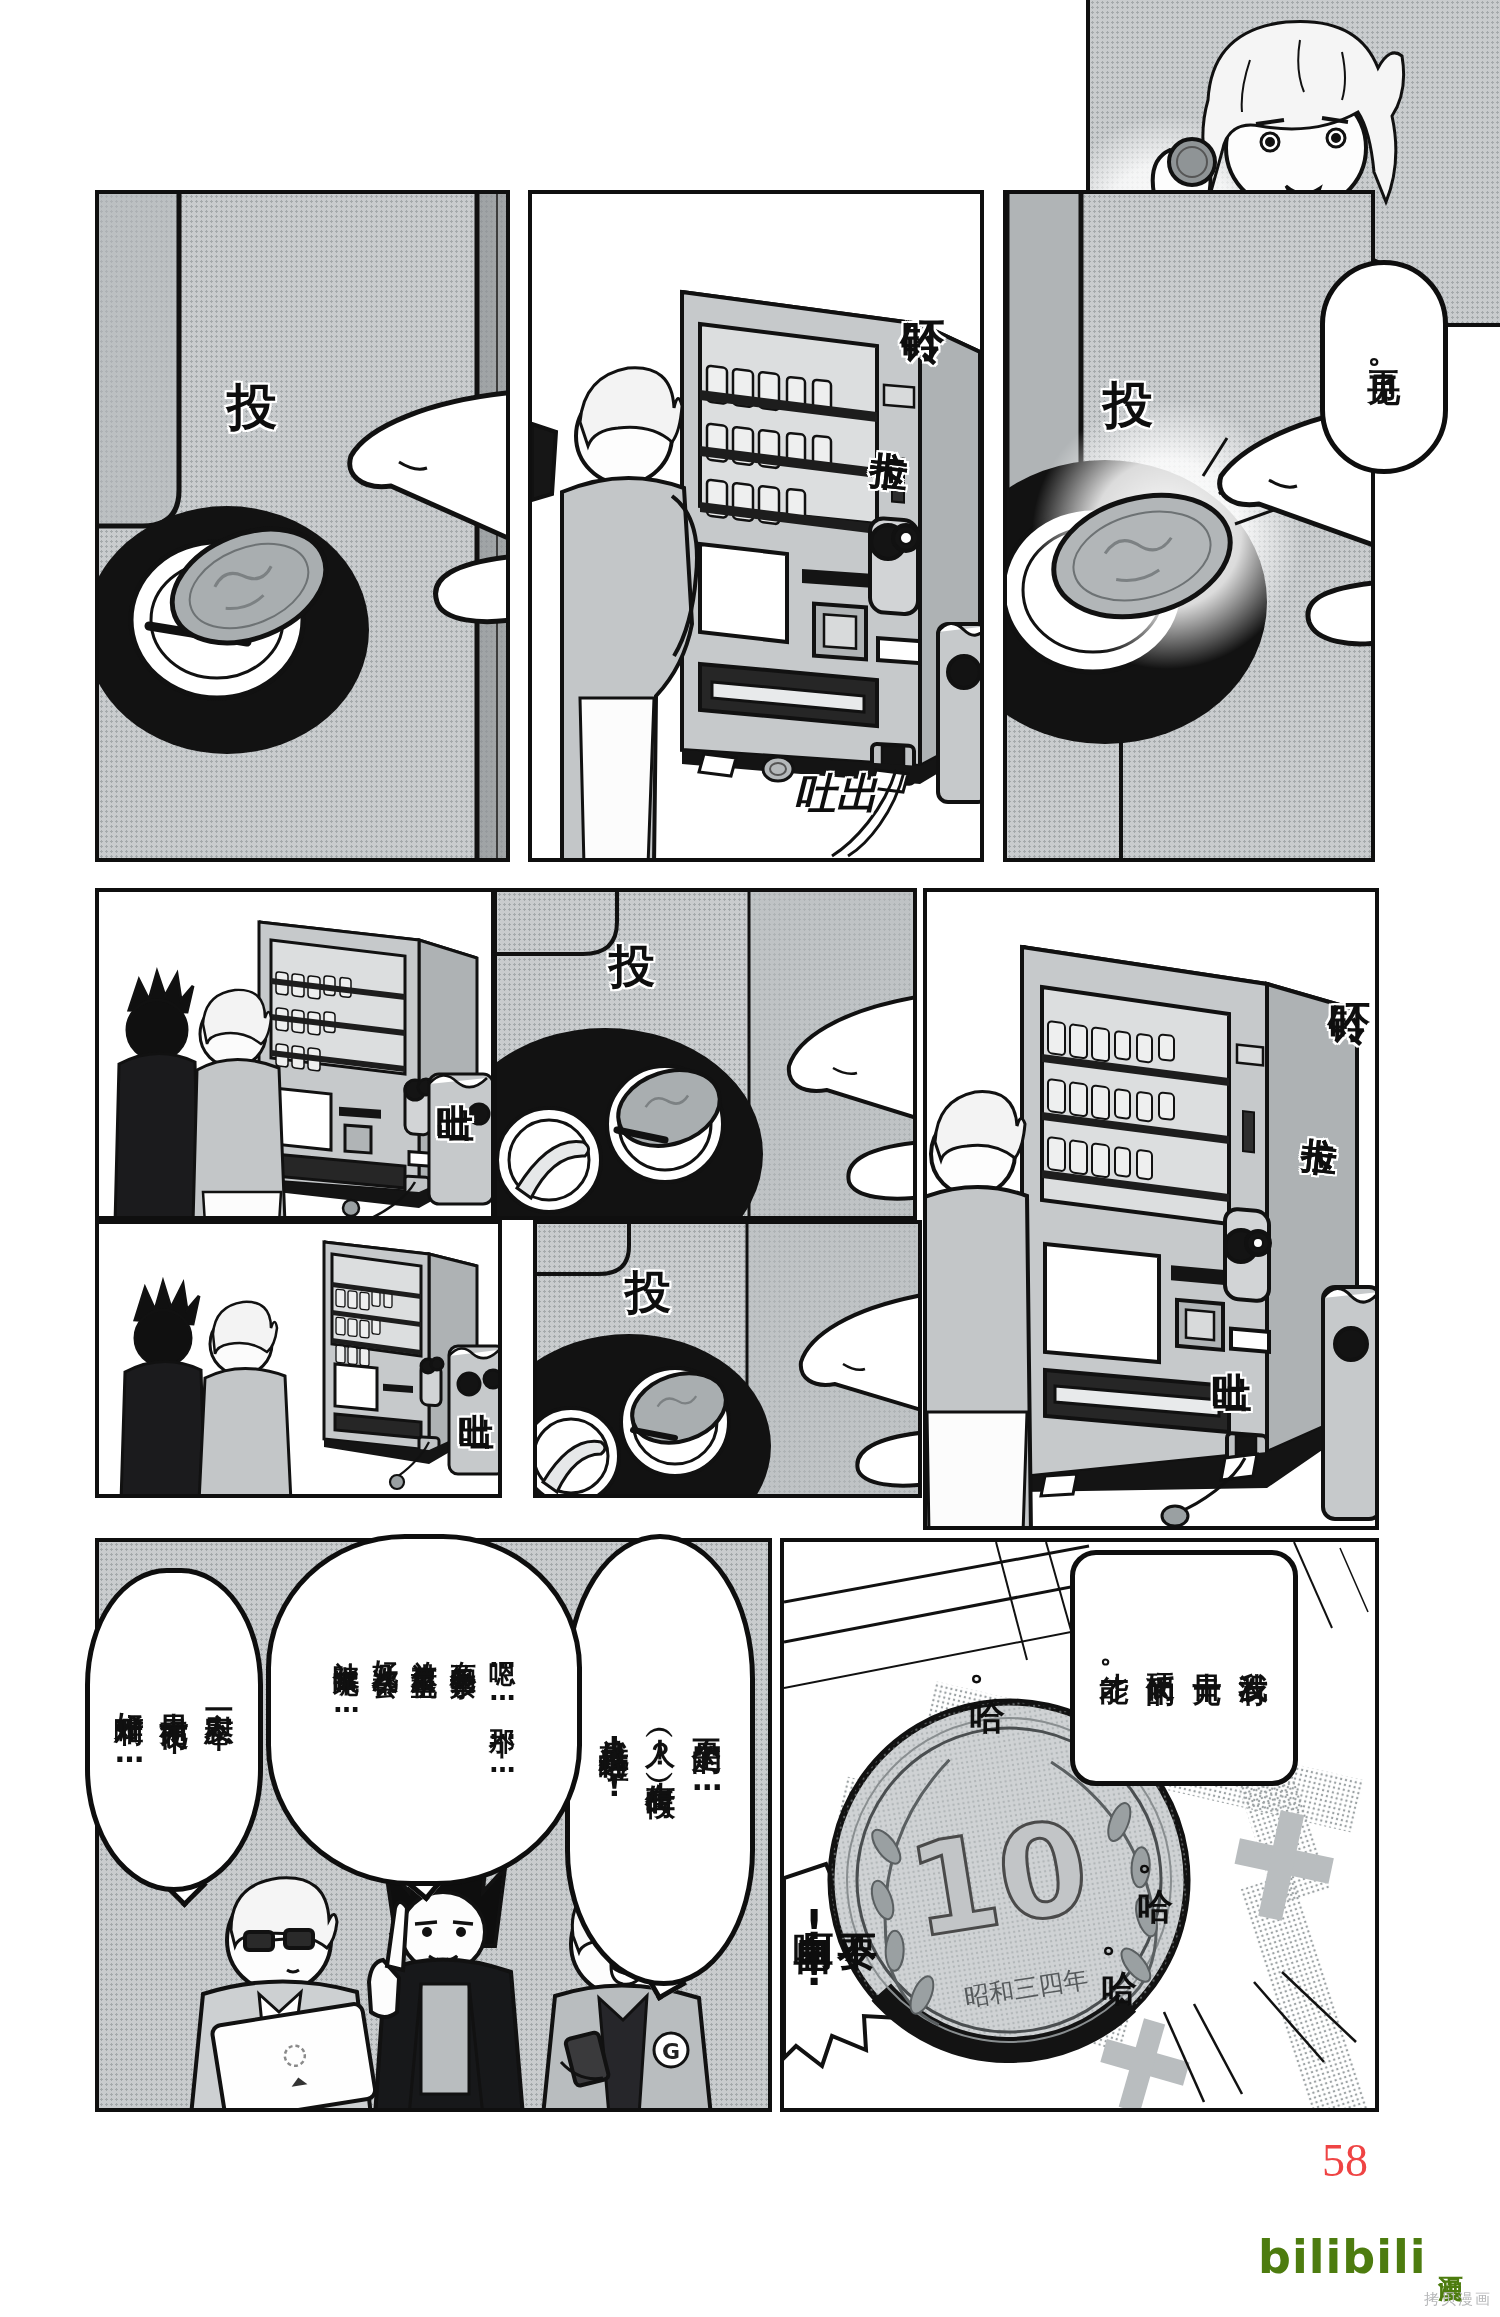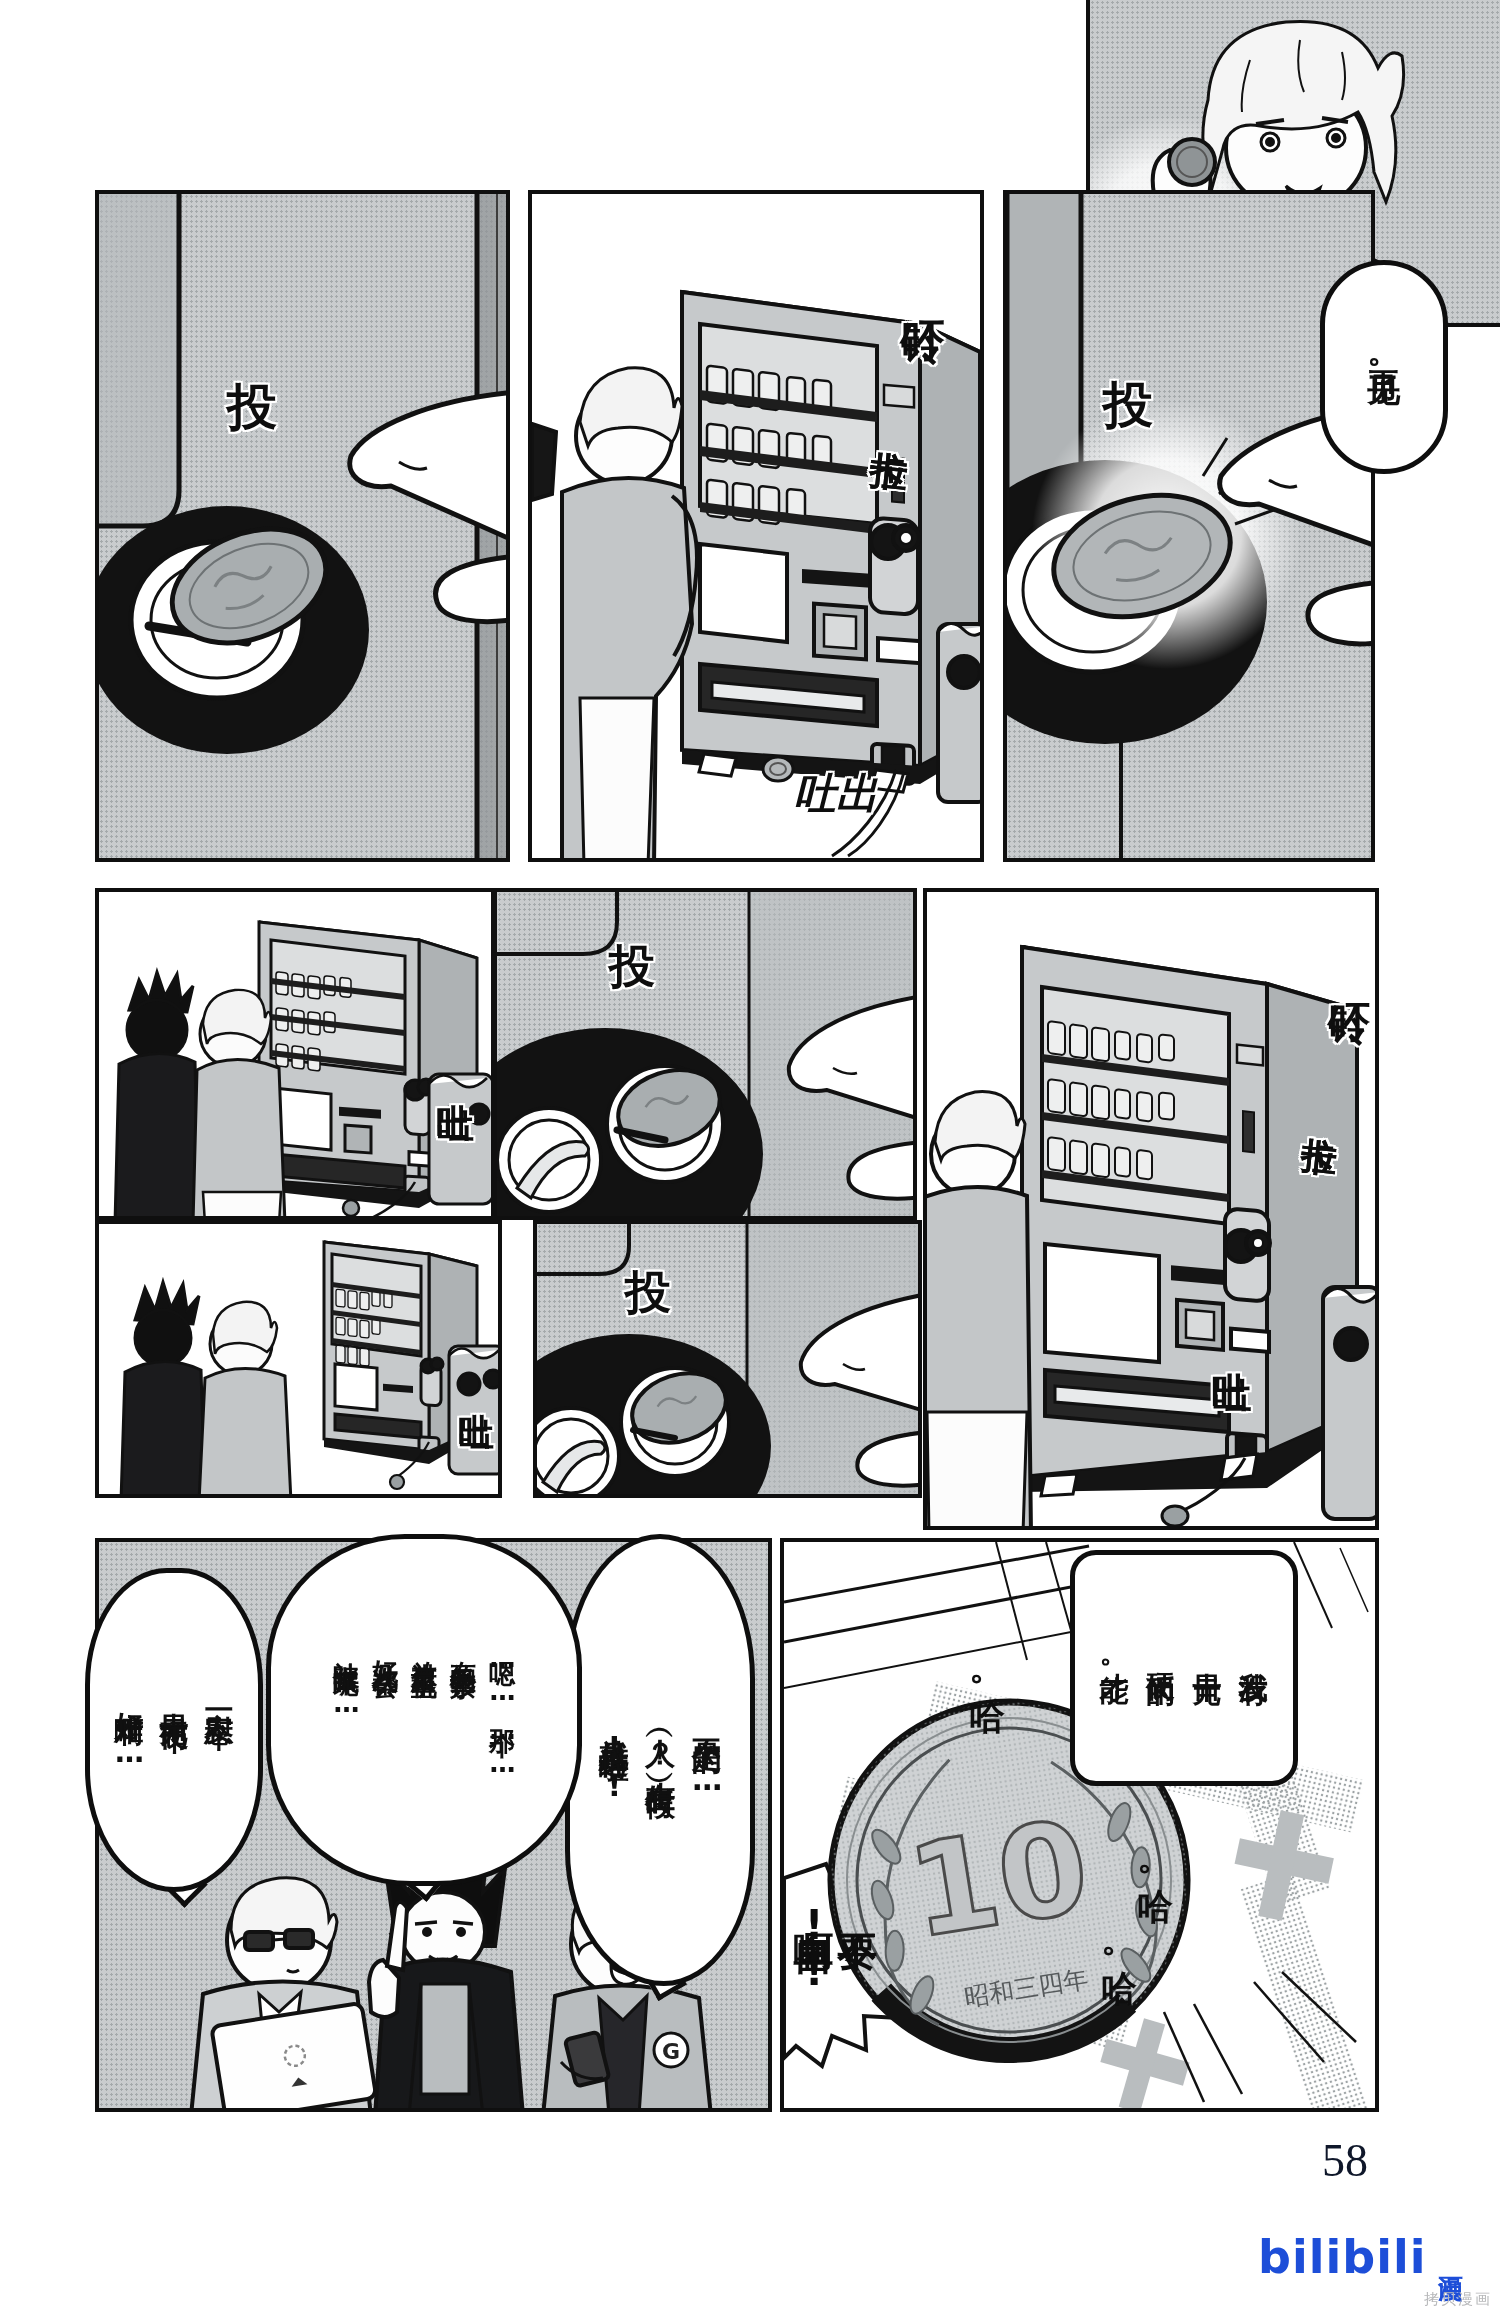--- a/index.html
+++ b/index.html
@@ -14,22 +14,22 @@
   .sfx{position:absolute;z-index:3;font-weight:bold;color:#0e0e0e;
        text-shadow:2px 0 0 #fff,-2px 0 0 #fff,0 2px 0 #fff,0 -2px 0 #fff,2px 2px 0 #fff,-2px -2px 0 #fff,2px -2px 0 #fff,-2px 2px 0 #fff;}
   .vtext{writing-mode:vertical-rl;text-orientation:upright;white-space:pre-line;}
   .bubble{position:absolute;z-index:5;background:#fff;border:5px solid #0e0e0e;
           display:flex;align-items:center;justify-content:center;box-sizing:border-box;}
   .btext{writing-mode:vertical-rl;text-orientation:upright;white-space:pre-line;
          font-size:29px;line-height:1.55;letter-spacing:3px;color:#101010;font-weight:600;}
   .tail{position:absolute;z-index:4;width:28px;height:28px;background:#fff;
         border-right:5px solid #0e0e0e;border-bottom:5px solid #0e0e0e;}
   .pageno{position:absolute;z-index:2;font-family:"Liberation Serif","DejaVu Serif",serif;
-          font-size:46px;color:#0f172a;}
-  .wm{color:#1d4ed8;z-index:2;}
+          font-size:46px;color:#ef4444;}
+  .wm{color:#4d7c0f;z-index:2;}
   .wm-copy{color:#b6b7b9;z-index:2;}
   .wm-top{position:absolute;z-index:6;color:rgba(252,252,252,0.78);font-size:23px;letter-spacing:5px;}
   .laugh{position:absolute;z-index:4;font-weight:bold;color:#0e0e0e;
          writing-mode:vertical-rl;text-orientation:upright;}
 </style>
 </head>
 <body>
 
 <div class="stage">
 

